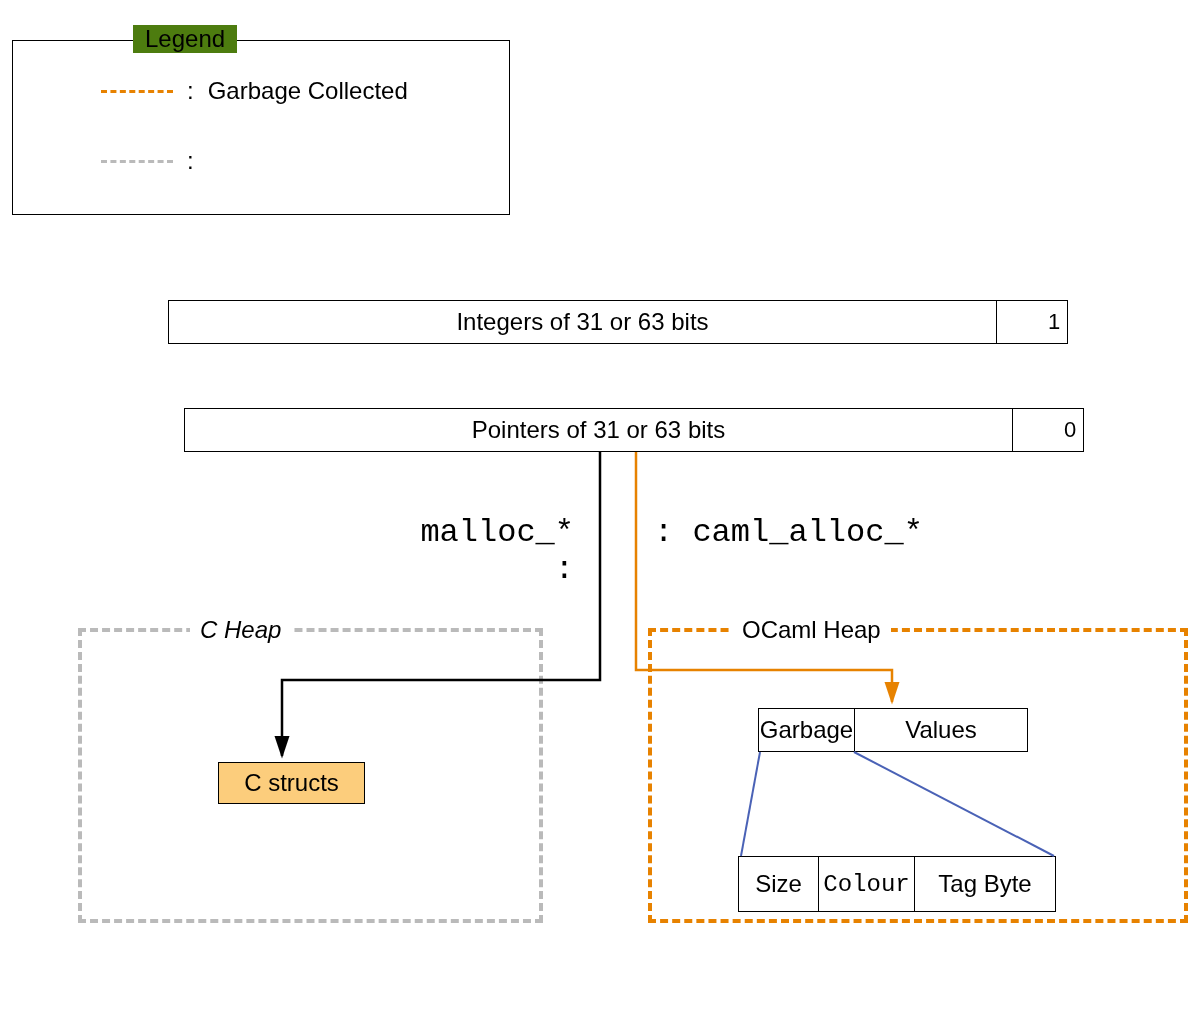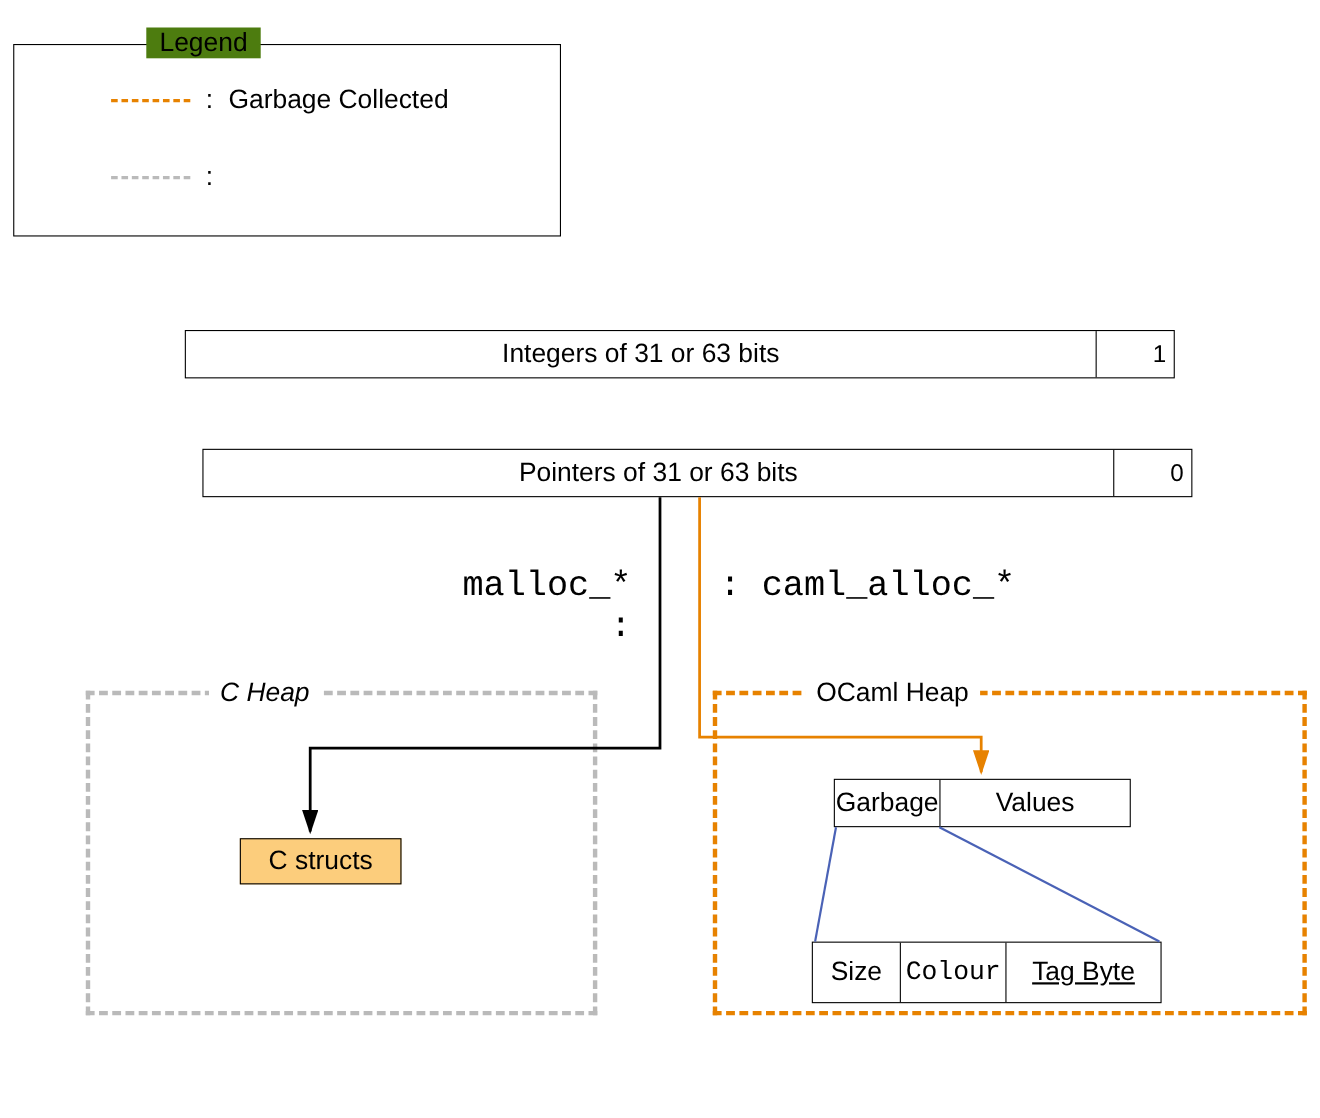--- a/index.html
+++ b/index.html
@@ -170,21 +170,21 @@
     border: 1.5px solid #000;
   }
   .sct-box .cell {
     display: flex;
     align-items: center;
     justify-content: center;
     font-size: 24px;
     padding: 0 10px;
     border-right: 1.5px solid #000;
   }
-  .sct-box .cell:last-child { border-right: none; text-decoration: underline; }
+  .sct-box .cell:last-child { border-right: none; }
   .sct-box .size-c { width: 80px; }
   .sct-box .colour-c { width: 96px; font-family: Liberation Mono, monospace; }
   .sct-box .tag-c { width: 140px; }
   
   
   .svg-layer {
     position: absolute;
     left: 0;
     top: 0;
     width: 1200px;

